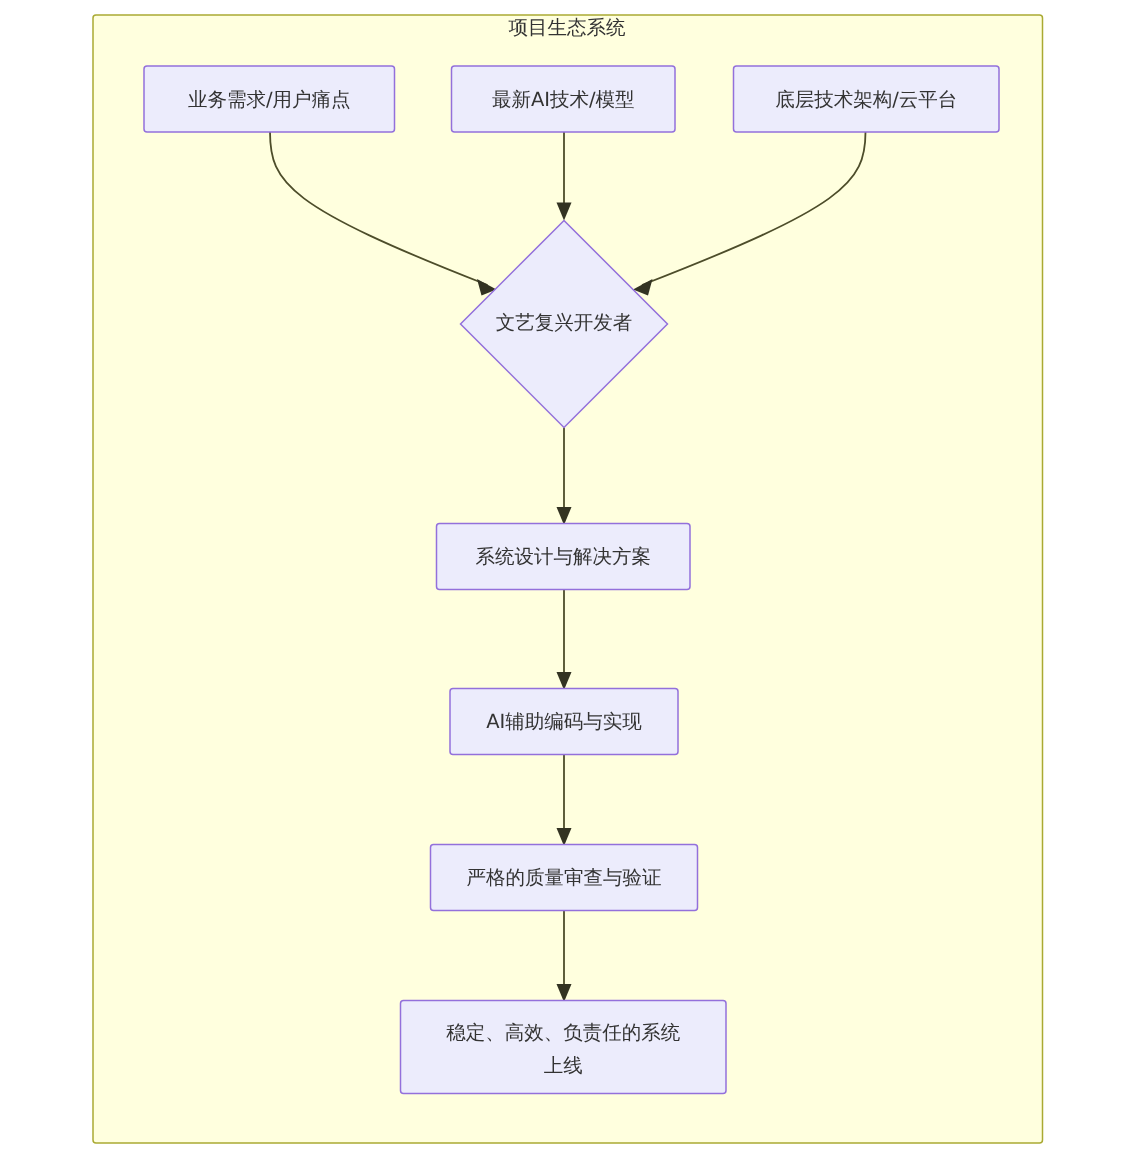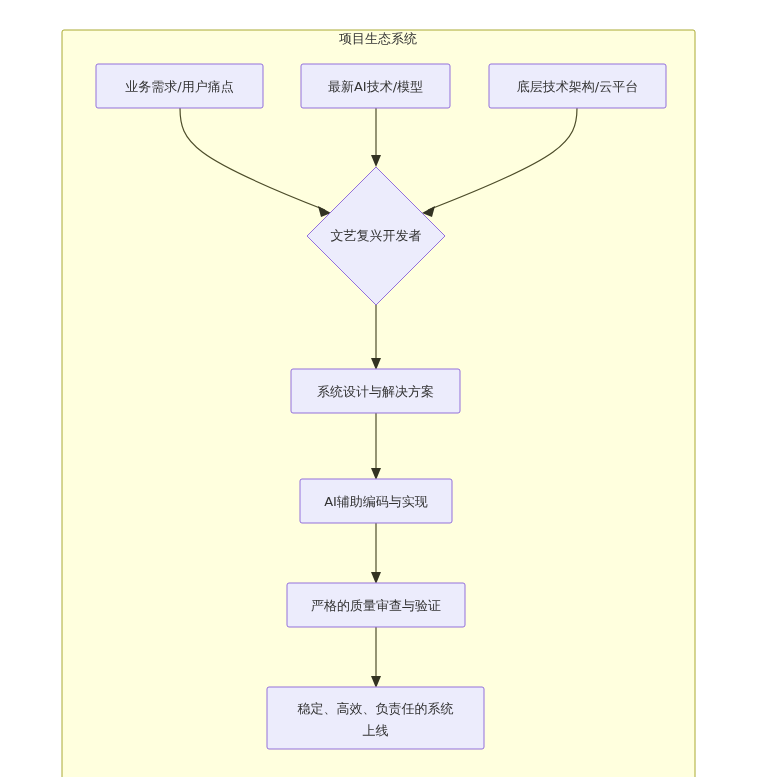--- a/index.html
+++ b/index.html
@@ -10,21 +10,20 @@
   body {
     width: 760px;
     height: 777px;
     font-family: "DejaVu Sans", "Liberation Sans", sans-serif;
     overflow: hidden;
   }
   #flow-root {
     position: relative;
     width: 760px;
     height: 620px;
-    margin-top: 20px;
   }
   svg#flowchart {
     display: block;
     width: 760px;
     height: 777px;
   }
   .cluster-rect {
     fill: #ffffde;
     stroke: #aaaa33;
     stroke-width: 1px;

